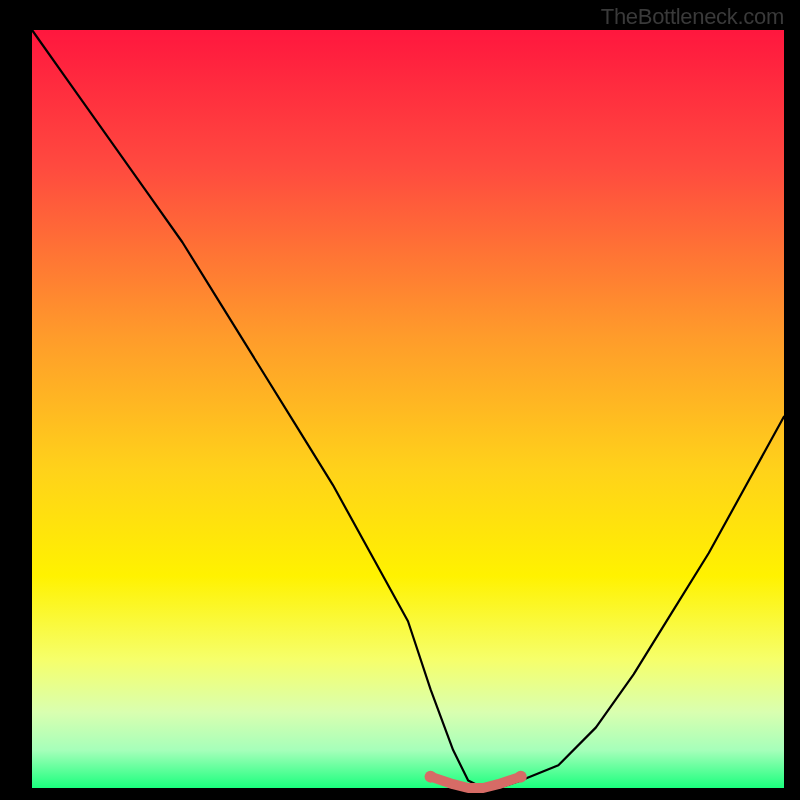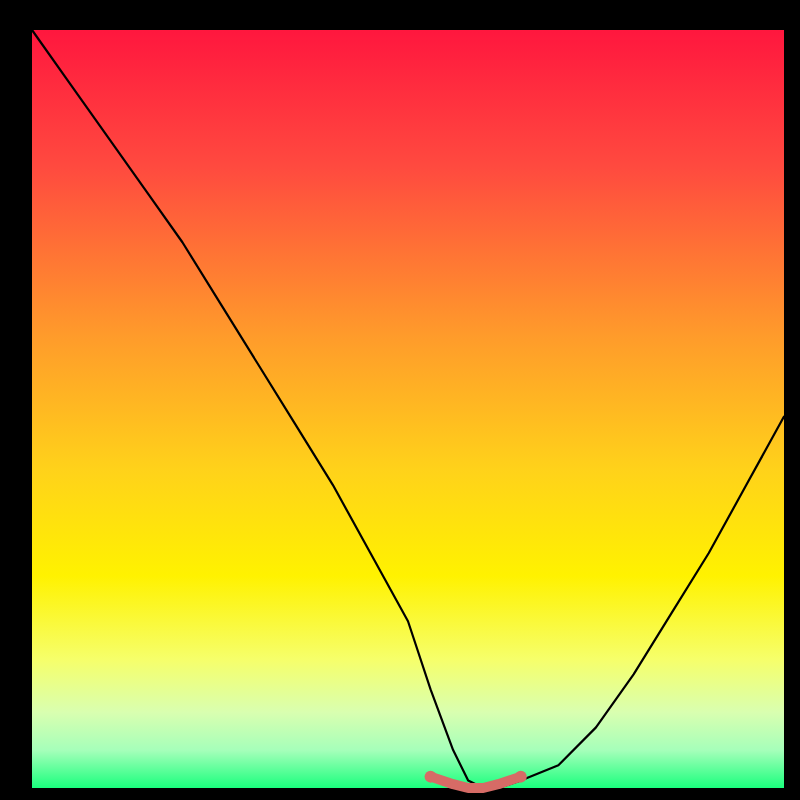--- a/index.html
+++ b/index.html
@@ -27,20 +27,21 @@
     letter-spacing: -0.3px;
   }
   svg {
     display: block;
   }
 </style>
 </head>
 <body>
 
 <div class="frame">
+  <div class="attribution">TheBottleneck.com</div>
   <svg id="chart-svg" width="800" height="800" viewBox="0 0 800 800">
     <defs>
       <linearGradient id="bg-grad" x1="0" y1="0" x2="0" y2="1">
           <stop offset="0%" stop-color="#ff173e"></stop>
           <stop offset="18%" stop-color="#ff4a3f"></stop>
           <stop offset="40%" stop-color="#ff9a2b"></stop>
           <stop offset="57.99999999999999%" stop-color="#ffd21a"></stop>
           <stop offset="72%" stop-color="#fff200"></stop>
           <stop offset="83%" stop-color="#f6ff6a"></stop>
           <stop offset="90%" stop-color="#d9ffb0"></stop>

